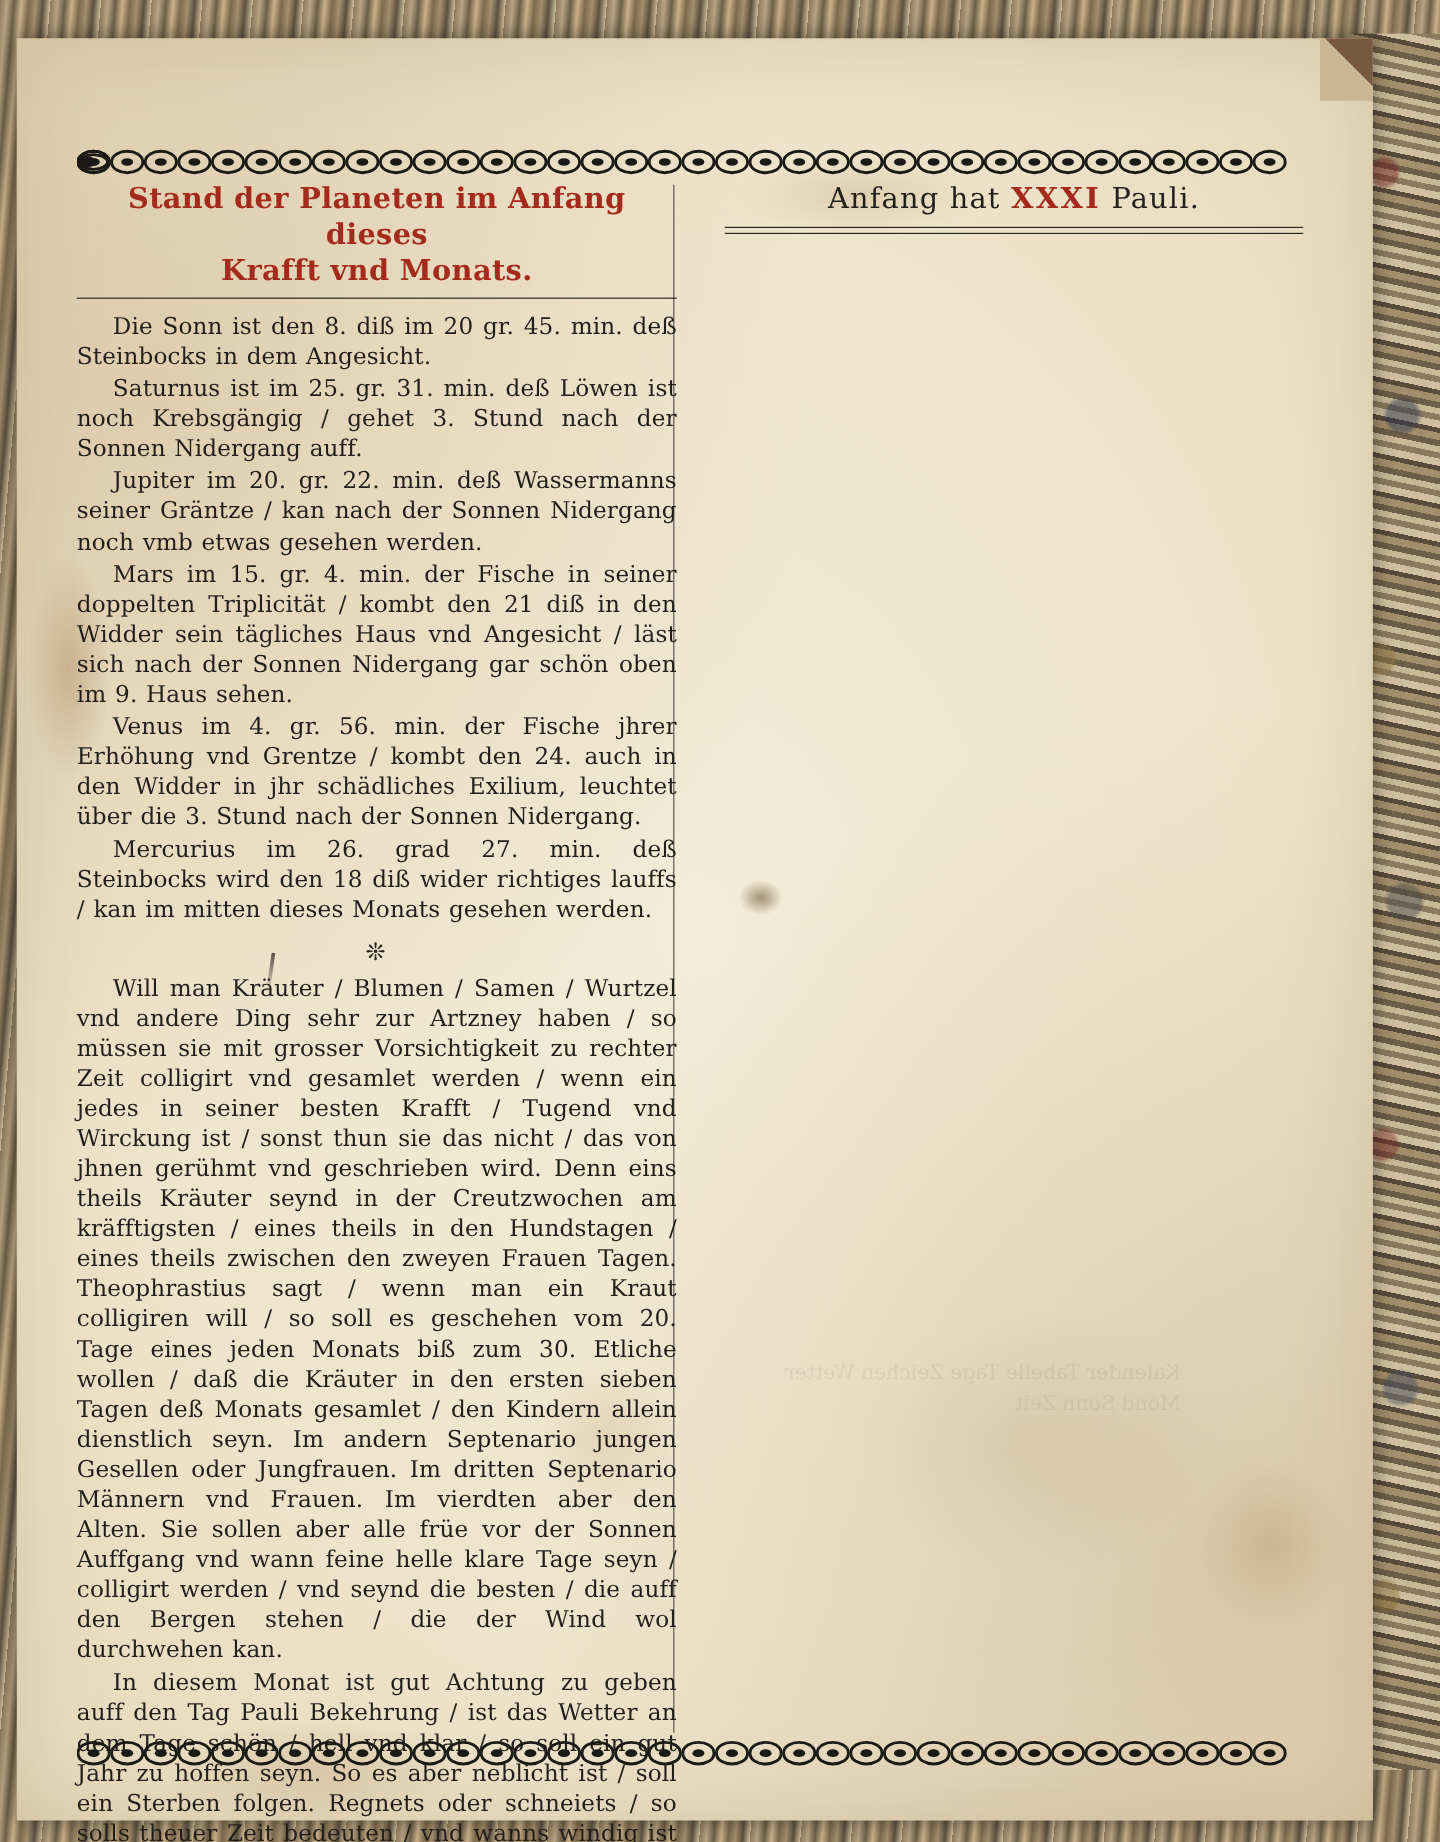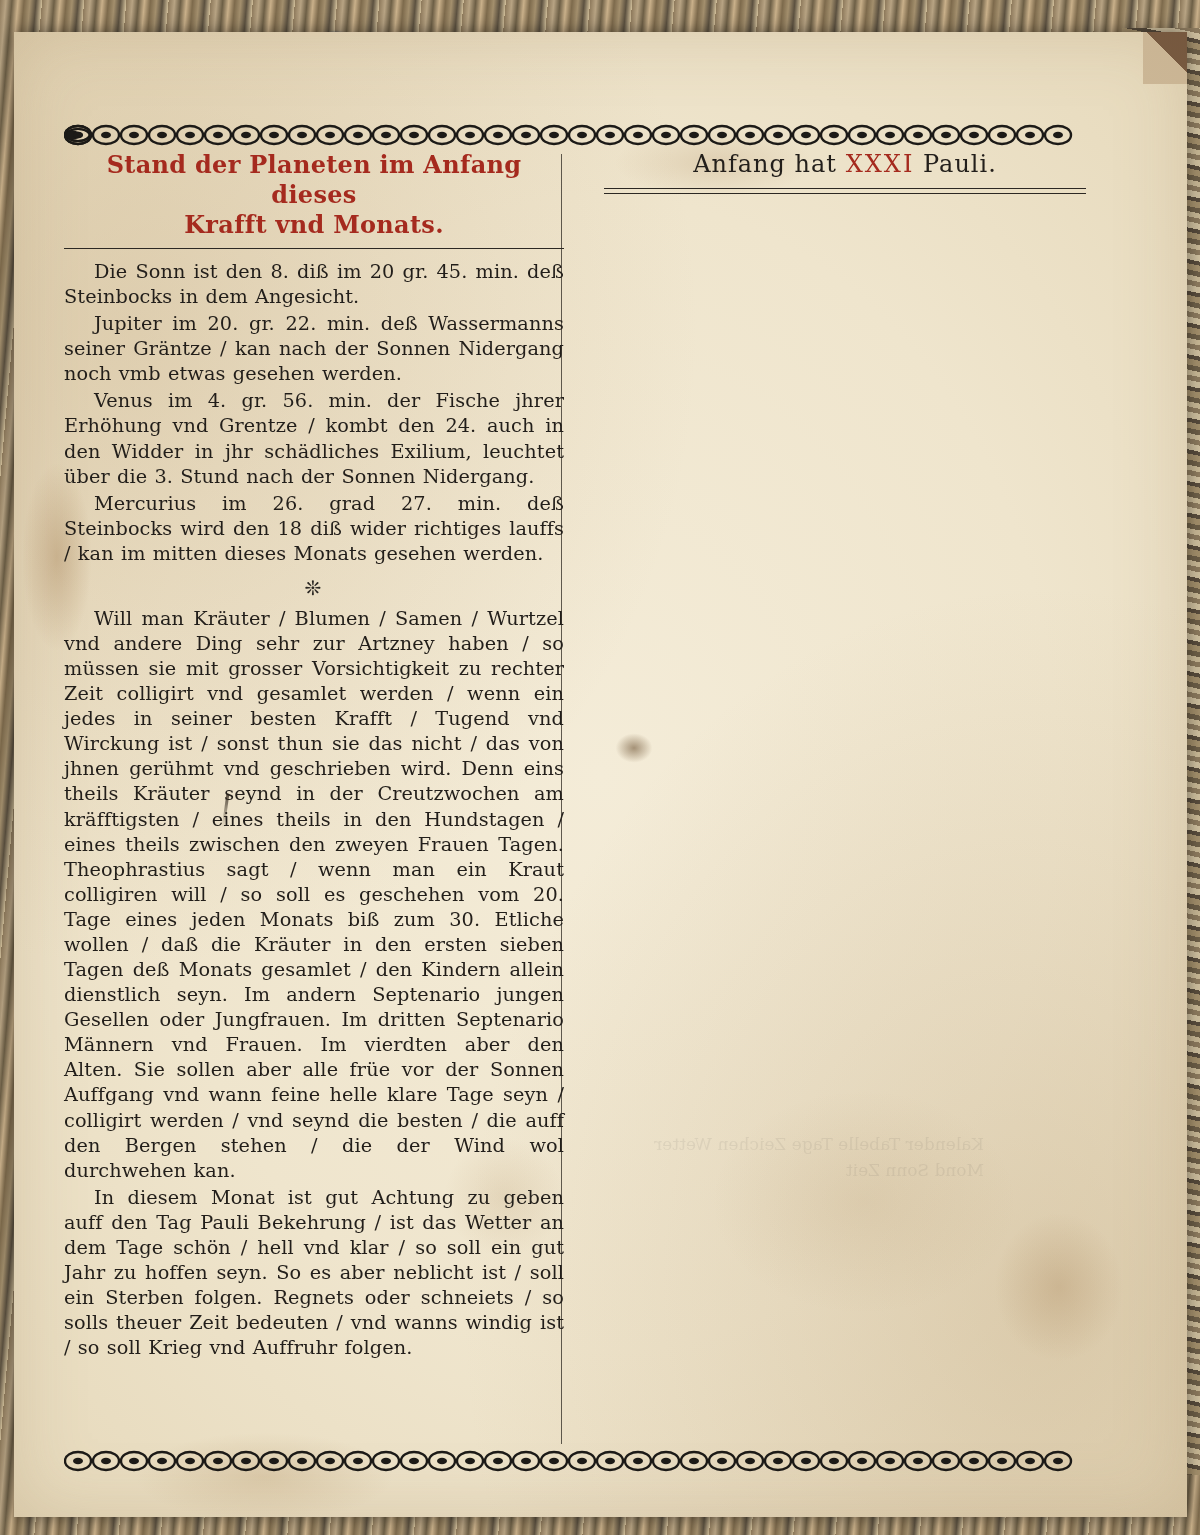--- a/index.html
+++ b/index.html
@@ -69,21 +69,20 @@
 
   
   .leaf {
     position: absolute;
     left: 14px; top: 32px; width: 1130px; height: 1485px;
     background:
       radial-gradient(ellipse at 10% 20%, rgba(196,170,130,.35) 0%, rgba(196,170,130,0) 38%),
       radial-gradient(ellipse at 88% 86%, rgba(188,162,122,.35) 0%, rgba(188,162,122,0) 40%),
       radial-gradient(ellipse at 50% 50%, #f4ecd8 0%, #efe5cd 55%, #e6d9bb 100%);
     box-shadow: 0 0 16px rgba(0,0,0,.45), inset 0 0 70px rgba(160,130,90,.25);
-    padding-left: 43px;
   }
   
   .corner-tr {
     position: absolute; right: 0; top: 0;
     width: 44px; height: 52px;
     background: linear-gradient(225deg, #6b4c33 0 42%, #c8b291 42% 100%);
     opacity: .9;
   }
   
   .stain { position: absolute; border-radius: 50%; pointer-events: none; }
@@ -142,21 +141,21 @@
 
   .month-line {
     text-align: center;
     font-size: 24px;
     color: #231f1b;
     letter-spacing: 1px;
     white-space: nowrap;
   }
   .month-line .roman {
     color: #a52a1e;
-    font-weight: normal;
+    font-weight: bold;
     letter-spacing: 2px;
   }
   .month-rules { margin-top: 10px; }
   .month-rules .r1 { border-top: 1.6px solid #2c2823; }
   .month-rules .r2 { border-top: 1.1px solid #2c2823; margin-top: 4px; }
 
   .body p {
     margin: 0 0 2px 0;
     text-indent: 30px;
     font-size: 19.3px;
@@ -295,21 +294,23 @@
 
         <div class="col-left">
           <div class="heading-red">
             <span>Stand der Planeten im Anfang dieses</span>
             <span class="line2">Krafft vnd Monats.</span>
           </div>
           <hr class="hrule">
 
           <div class="body">
             <p>Die Sonn ist den 8. diß im 20 gr. 45. min. deß Steinbocks in dem Angesicht.</p>
+            <p>Saturnus ist im 25. gr. 31. min. deß Löwen ist noch Krebsgängig / gehet 3. Stund nach der Sonnen Nidergang auff.</p>
             <p>Jupiter im 20. gr. 22. min. deß Wassermanns seiner Gräntze / kan nach der Sonnen Nidergang noch vmb etwas gesehen werden.</p>
+            <p>Mars im 15. gr. 4. min. der Fische in seiner doppelten Triplicität / kombt den 21 diß in den Widder sein tägliches Haus vnd Angesicht / läst sich nach der Sonnen Nidergang gar schön oben im 9. Haus sehen.</p>
             <p>Venus im 4. gr. 56. min. der Fische jhrer Erhöhung vnd Grentze / kombt den 24. auch in den Widder in jhr schädliches Exilium, leuchtet über die 3. Stund nach der Sonnen Nidergang.</p>
             <p>Mercurius im 26. grad 27. min. deß Steinbocks wird den 18 diß wider richtiges lauffs / kan im mitten dieses Monats gesehen werden.</p>
           </div>
 
           <div class="fleuron">❊</div>
 
           <div class="body">
             <p>Will man Kräuter / Blumen / Samen / Wurtzel vnd andere Ding sehr zur Artzney haben / so müssen sie mit grosser Vorsichtigkeit zu rechter Zeit colligirt vnd gesamlet werden / wenn ein jedes in seiner besten Krafft / Tugend vnd Wirckung ist / sonst thun sie das nicht / das von jhnen gerühmt vnd geschrieben wird. Denn eins theils Kräuter seynd in der Creutzwochen am kräfftigsten / eines theils in den Hundstagen / eines theils zwischen den zweyen Frauen Tagen. Theophrastius sagt / wenn man ein Kraut colligiren will / so soll es geschehen vom 20. Tage eines jeden Monats biß zum 30. Etliche wollen / daß die Kräuter in den ersten sieben Tagen deß Monats gesamlet / den Kindern allein dienstlich seyn. Im andern Septenario jungen Gesellen oder Jungfrauen. Im dritten Septenario Männern vnd Frauen. Im vierdten aber den Alten. Sie sollen aber alle früe vor der Sonnen Auffgang vnd wann feine helle klare Tage seyn / colligirt werden / vnd seynd die besten / die auff den Bergen stehen / die der Wind wol durchwehen kan.</p>
             <p>In diesem Monat ist gut Achtung zu geben auff den Tag Pauli Bekehrung / ist das Wetter an dem Tage schön / hell vnd klar / so soll ein gut Jahr zu hoffen seyn. So es aber neblicht ist / soll ein Sterben folgen. Regnets oder schneiets / so solls theuer Zeit bedeuten / vnd wanns windig ist / so soll Krieg vnd Auffruhr folgen.</p>
           </div>

